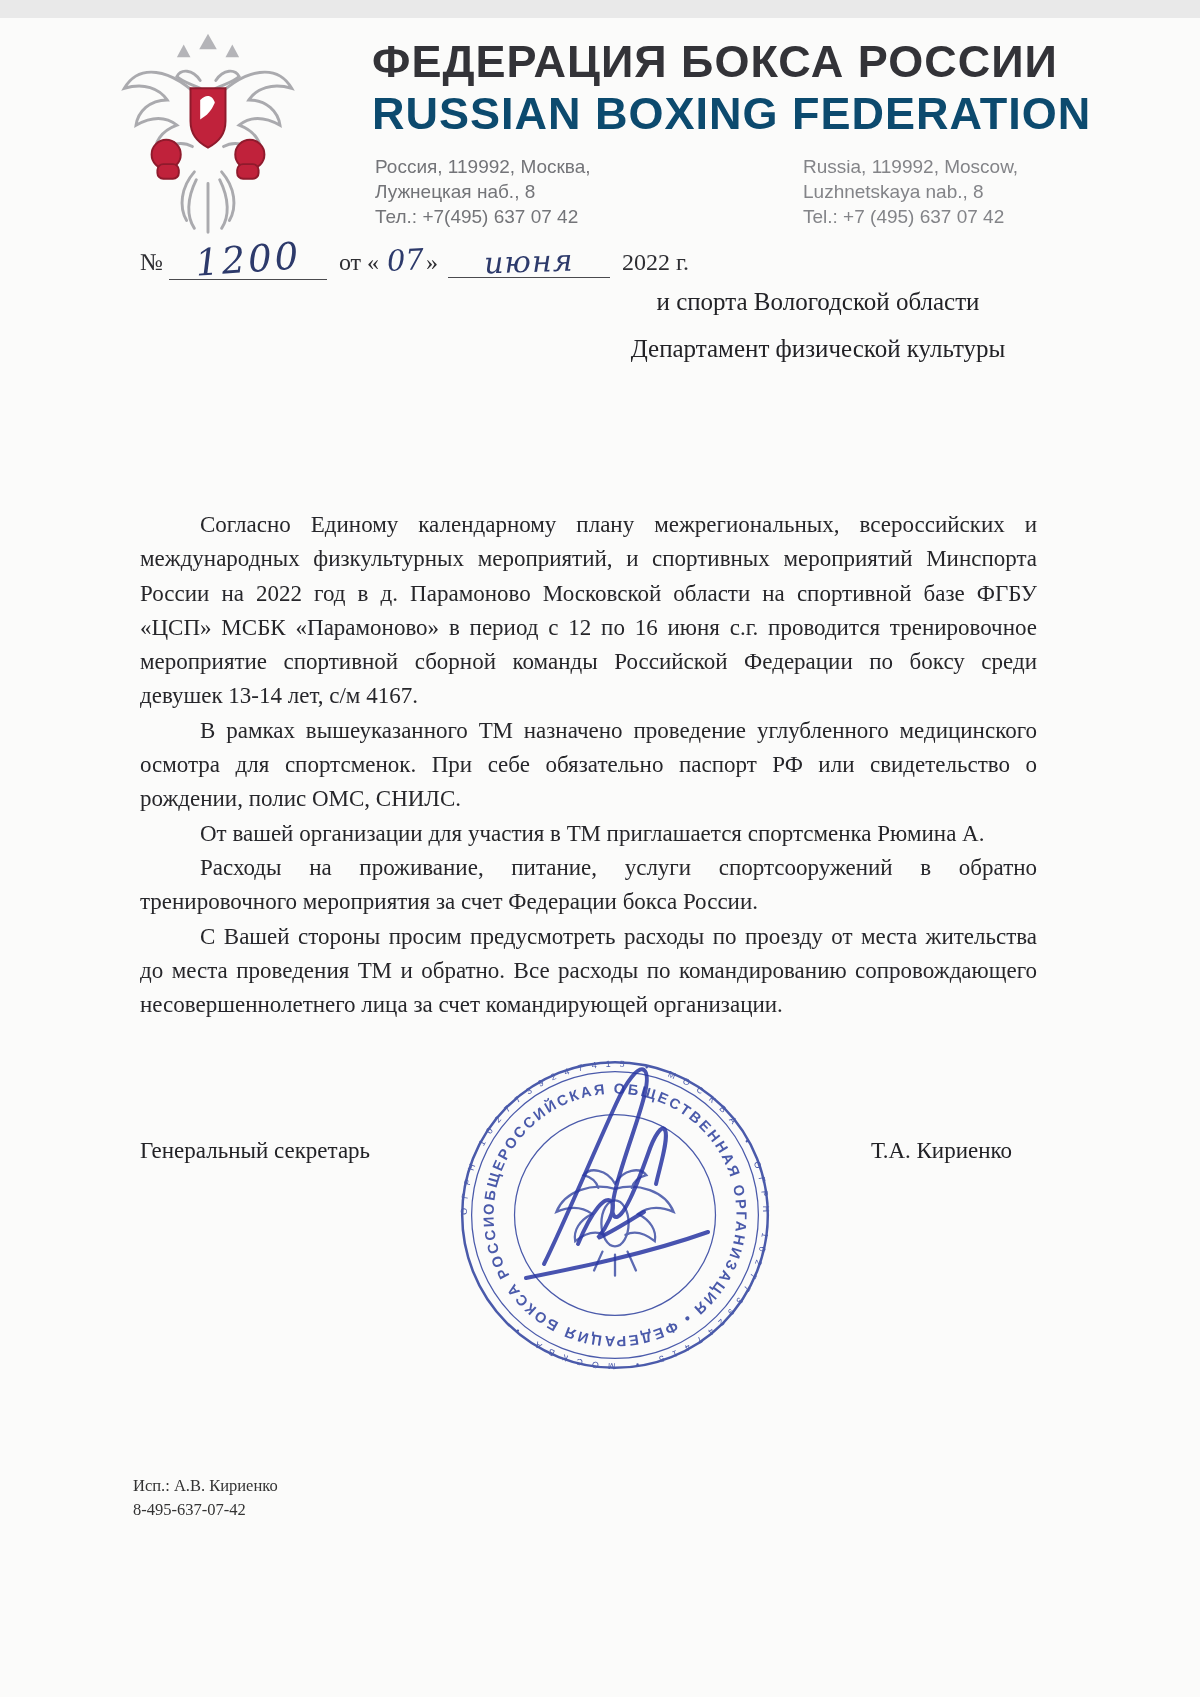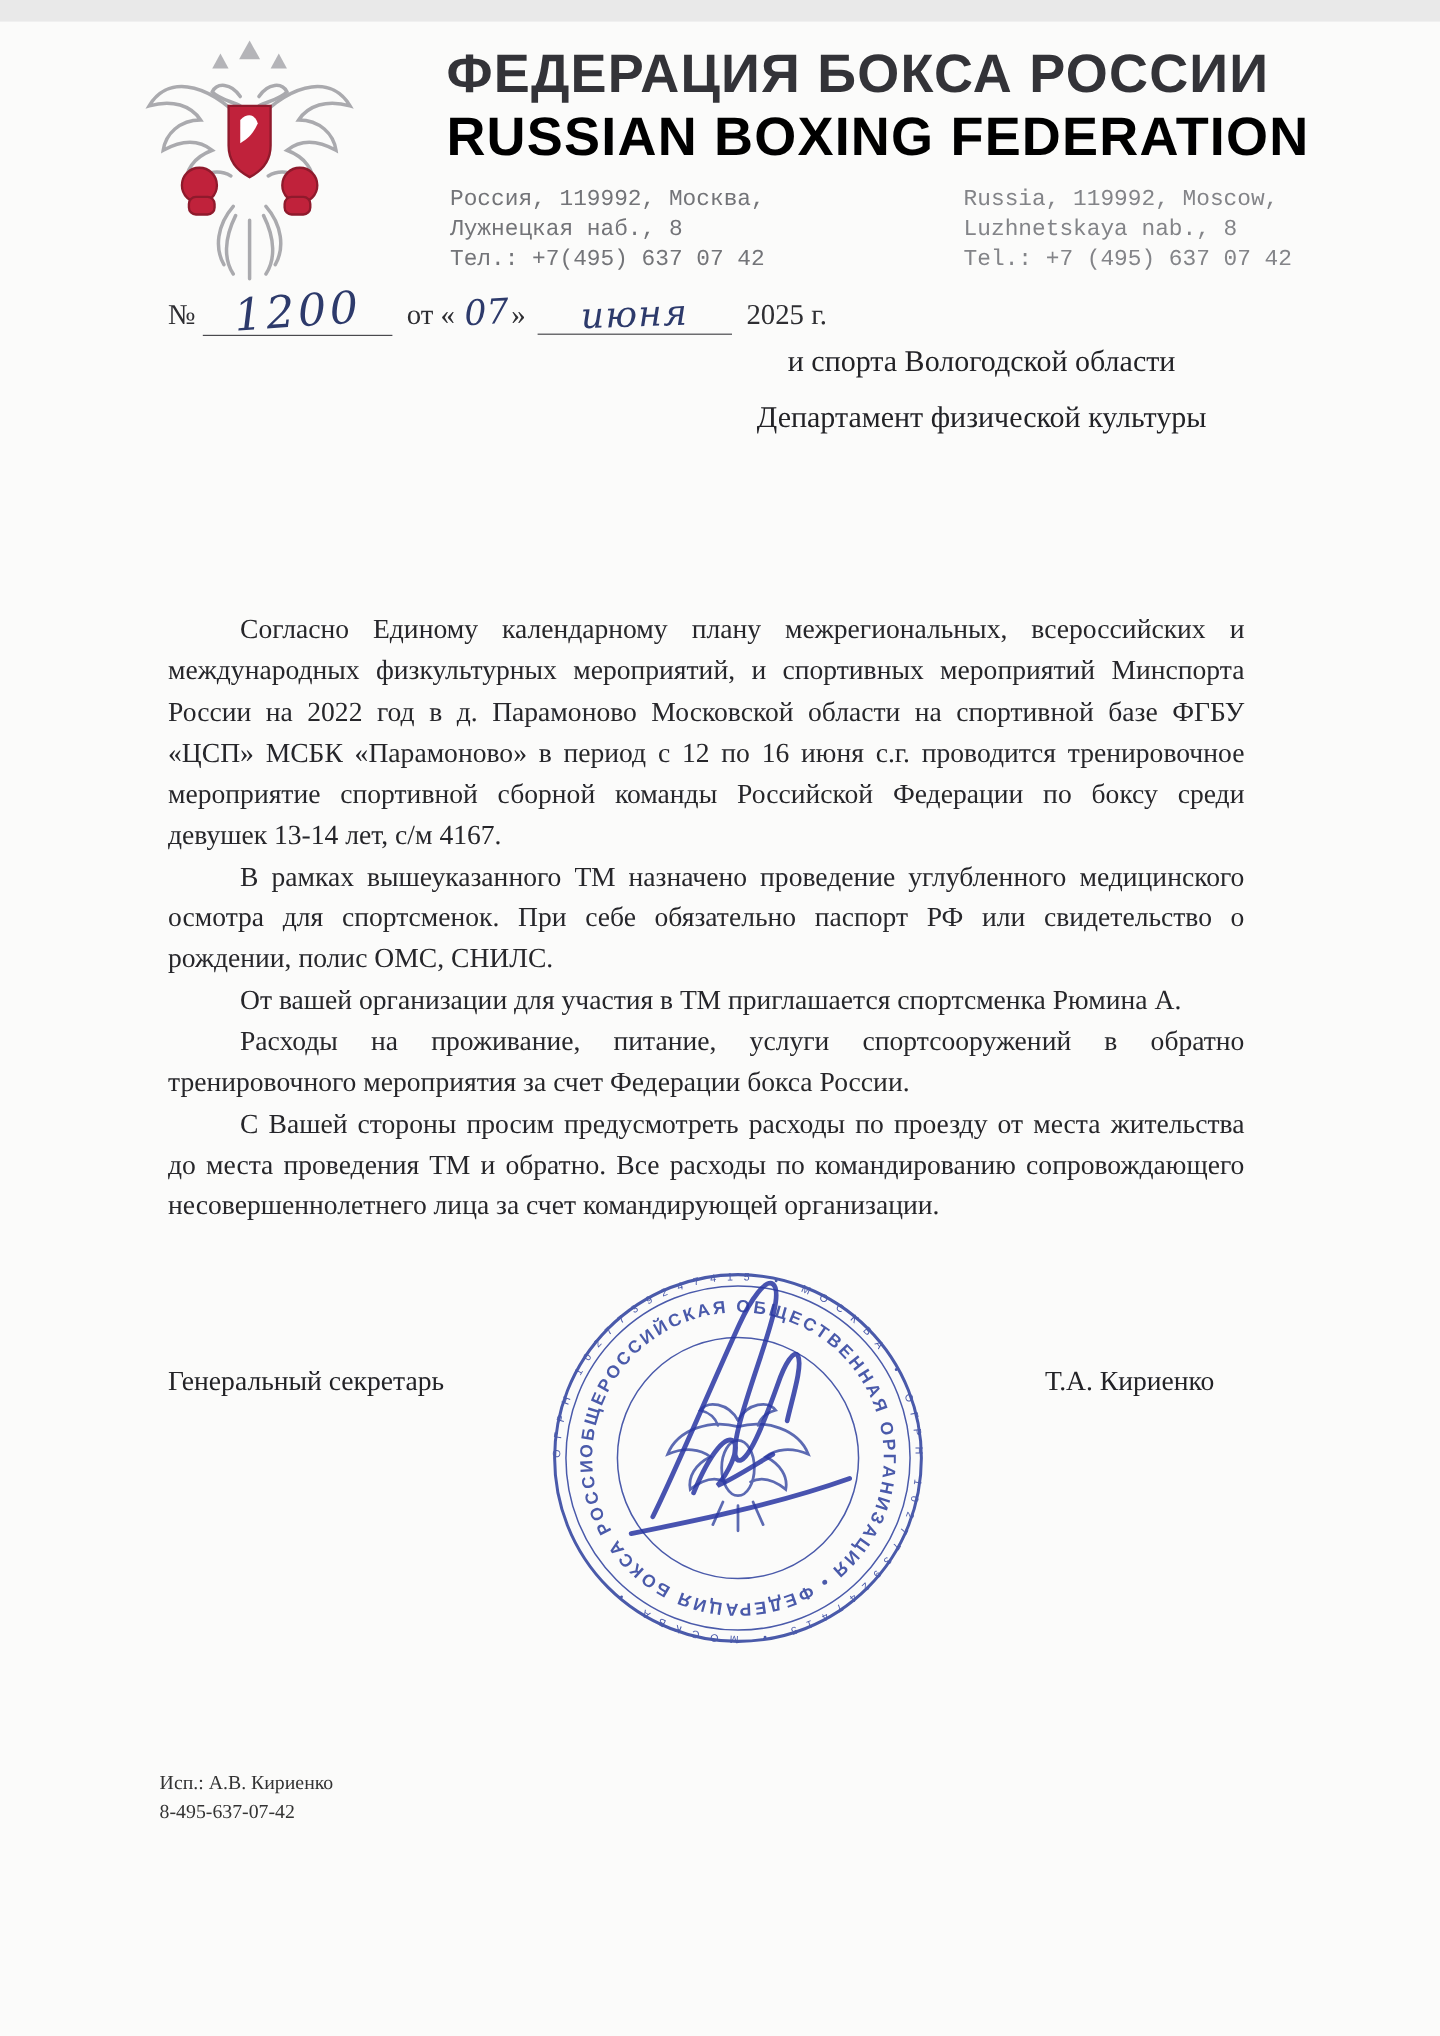--- a/index.html
+++ b/index.html
@@ -11,24 +11,24 @@
   }
 
   
   .emblem { position:absolute; left:108px; top:8px; width:200px; height:214px; }
   .title-ru, .title-en {
     position:absolute; left:372px; width:680px; white-space:nowrap;
     font-family:"Liberation Sans", sans-serif; font-weight:700;
     font-size:45px; letter-spacing:1px; color:#333338;
   }
   .title-ru { top:18px; }
-  .title-en { top:70px; color:#000000;text-align:center; }
+  .title-en { top:70px; color:#0c4a6e;text-align:center; }
   .addr {
     position:absolute; top:136px;
-    font-family:Liberation Mono, monospace; font-size:19px;
+    font-family:Liberation Sans, sans-serif; font-size:19px;
     line-height:25px; color:#737478;
   }
   .addr-ru { left:375px; }
   .addr-en { left:803px; color:#838488; }
 
   
   .ref-line {
     position:absolute; left:140px; top:218px;
     font-size:24px; color:#2e2e32;
     display:flex; align-items:baseline;
@@ -116,21 +116,21 @@
     <div>Tel.: +7 (495) 637 07 42</div>
   </div>
 
   <div class="ref-line">
     <span class="ref-print">№</span>
     <span class="blank blank-number"><span class="hand hand-number">1200</span></span>
     <span class="ref-print">от «</span>
     <span class="hand hand-day">07</span>
     <span class="ref-print">»</span>
     <span class="blank blank-month"><span class="hand hand-month">июня</span></span>
-    <span class="ref-print">2025 г.</span>
+    <span class="ref-print">2022 г.</span>
   </div>
 
   <div class="recipient">
     <div>и спорта Вологодской области</div>
     <div>Департамент физической культуры</div>
   </div>
 
   <div class="body-text">
     <p>Согласно Единому календарному плану межрегиональных, всероссийских и международных физкультурных мероприятий, и спортивных мероприятий Минспорта России на 2022 год в д. Парамоново Московской области на спортивной базе ФГБУ «ЦСП» МСБК «Парамоново» в период с 12 по 16 июня с.г. проводится тренировочное мероприятие спортивной сборной команды Российской Федерации по боксу среди девушек 13-14 лет, с/м 4167.</p>
     <p>В рамках вышеуказанного ТМ назначено проведение углубленного медицинского осмотра для спортсменок. При себе обязательно паспорт РФ или свидетельство о рождении, полис ОМС, СНИЛС.</p>

